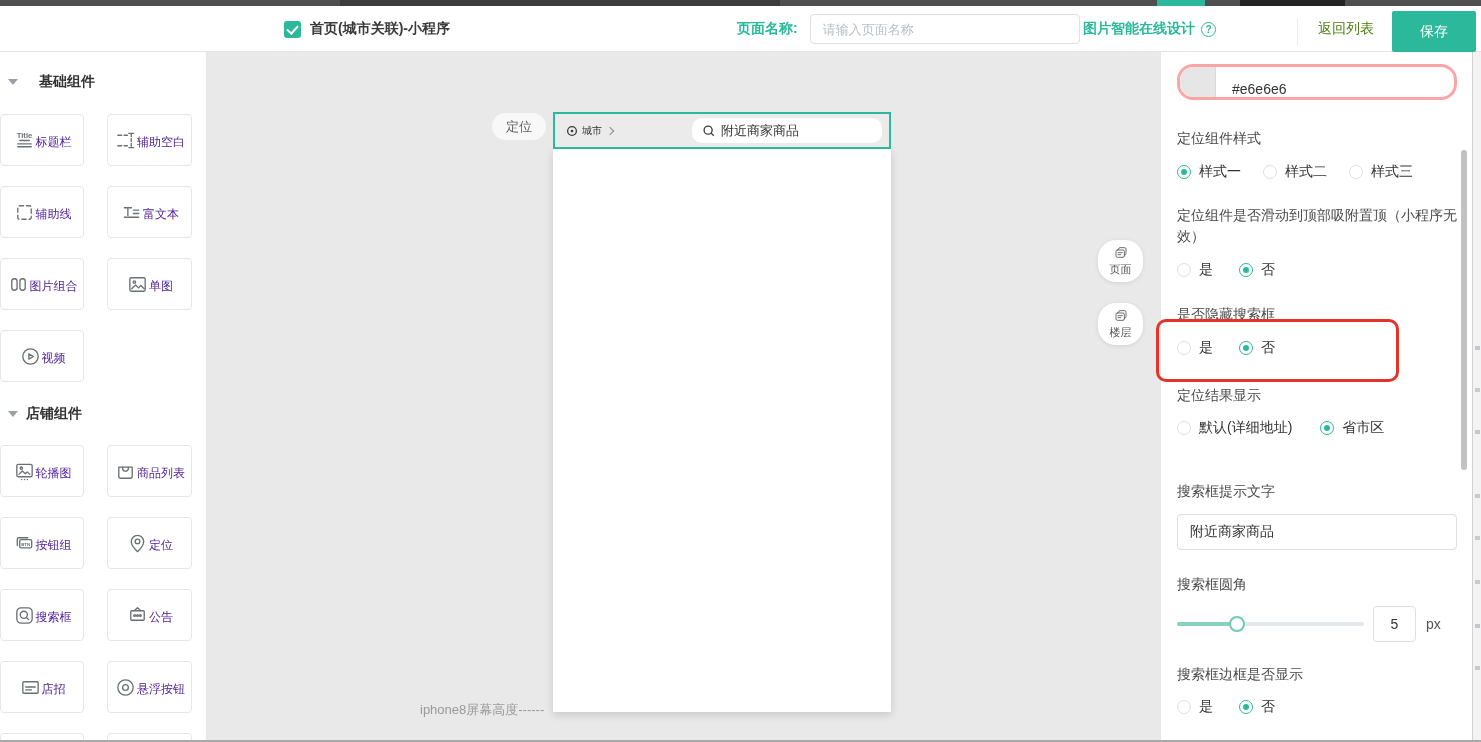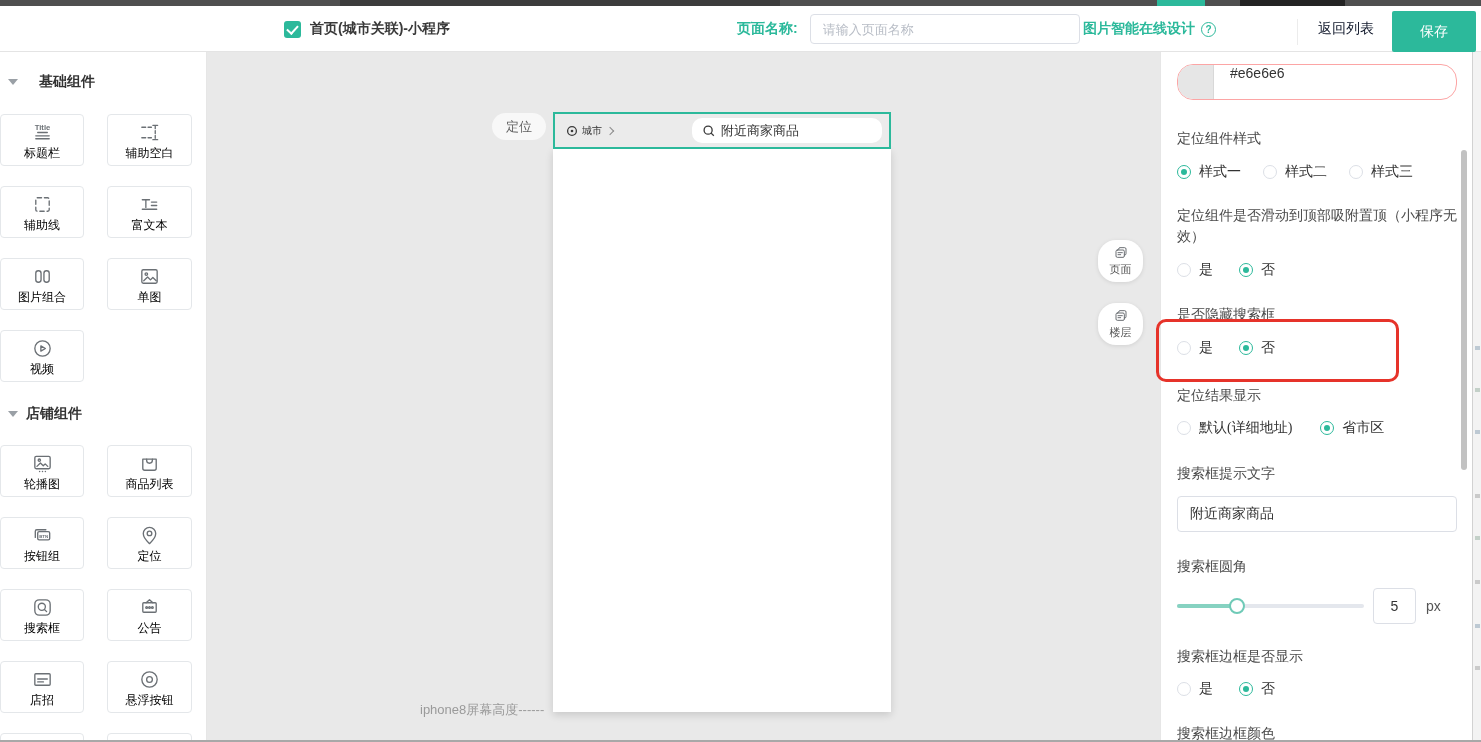--- a/index.html
+++ b/index.html
@@ -15,32 +15,32 @@
   .header{position:absolute;left:0;top:6px;width:1481px;height:46px;background:#fff;border-bottom:1px solid #e4e4e4;z-index:10;}
   .hdr-abs{position:absolute;display:flex;align-items:center;height:46px;top:0;}
   .checkbox{width:17px;height:17px;border-radius:3px;background:#2cb99b;position:relative;flex:0 0 auto;}
   .checkbox::after{content:"";position:absolute;left:5px;top:2px;width:5px;height:9px;border:solid #fff;border-width:0 2px 2px 0;transform:rotate(42deg);}
   .hdr-title{margin-left:9px;font-size:14px;font-weight:600;color:#3a3a3a;}
   .teal-label{color:#2cb99b;font-weight:700;font-size:14px;}
   .page-name-input{width:270px;height:30px;border:1px solid #dcdfe6;border-radius:4px;font-size:13px;padding:0 12px;color:#333;outline:none;background:#fff;}
   .page-name-input::placeholder{color:#b8bdc6;}
   .help-circle{display:inline-flex;align-items:center;justify-content:center;width:15px;height:15px;border:1.5px solid #2cb99b;border-radius:50%;color:#2cb99b;font-size:10px;font-weight:700;margin-left:6px;}
   .hdr-divider{position:absolute;left:1297px;top:13px;width:1px;height:26px;background:#ececec;}
-  .back-btn{position:absolute;left:1306px;top:0;height:46px;width:80px;display:flex;align-items:center;justify-content:center;font-size:14px;color:#0f172a;background:transparent;border:none;cursor:pointer;}
+  .back-btn{position:absolute;left:1306px;top:0;height:46px;width:80px;display:flex;align-items:center;justify-content:center;font-size:14px;color:#4d7c0f;background:transparent;border:none;cursor:pointer;}
   .save-btn{position:absolute;left:1392px;top:5px;width:84px;height:41px;background:#2cb99b;color:#fff;font-size:14px;border:none;border-radius:2px;cursor:pointer;}
 
   
   .sidebar{position:absolute;left:0;top:52px;width:207px;height:690px;background:#fff;border-right:1px solid #e6e6e6;overflow:hidden;z-index:5;}
   .section-hd{display:flex;align-items:center;margin-left:8px;height:16px;}
   .tri-down{width:0;height:0;border-left:5px solid transparent;border-right:5px solid transparent;border-top:6px solid #9aa0a6;margin-right:8px;}
   .section-title{font-size:14px;font-weight:700;color:#333;}
   .card-grid{display:grid;grid-template-columns:84px 85px;column-gap:23px;row-gap:20px;margin-left:0;}
-  .comp-card{height:52px;border:1px solid #e4e7ea;border-radius:4px;background:#fff;display:flex;flex-direction:column;align-items:center;justify-content:center;cursor:pointer;}
+  .comp-card{height:52px;border:1px solid #e4e7ea;border-radius:4px;background:#fff;display:flex;align-items:center;justify-content:center;cursor:pointer;}
   .comp-card svg{width:23px;height:23px;stroke:#6b7075;fill:none;stroke-width:1.4;stroke-linecap:round;stroke-linejoin:round;}
-  .comp-label{font-size:12px;color:#000000;margin-top:3px;line-height:12px;}
+  .comp-label{font-size:12px;color:#4c1d95;margin-top:3px;line-height:12px;}
   .mt22{margin-top:22px;gap:13px;} .mt24{margin-top:24px;} .mt23{margin-top:23px;}
 
   
   .tag-pill{position:absolute;left:492px;top:113px;width:54px;height:27px;background:#f8f8f8;border-radius:14px;display:flex;align-items:center;justify-content:center;font-size:13px;color:#5f5f5f;z-index:2;}
   .loc-comp{position:absolute;left:553px;top:112px;width:338px;height:37px;border:2px solid #2cb99b;background:#ebebeb;display:flex;align-items:center;padding:0 7px 0 10px;z-index:2;cursor:pointer;}
   .city-group{display:flex;align-items:center;}
   .city-group svg{width:14px;height:14px;stroke:#3a3a3a;fill:none;stroke-width:1.5;}
   .city-text{font-size:10px;color:#333;margin-left:3px;}
   .chev{width:6px;height:6px;border-top:1.5px solid #8a8a8a;border-right:1.5px solid #8a8a8a;transform:rotate(45deg);margin-left:5px;}
   .search-pill{margin-left:auto;width:190px;height:25px;background:#fff;border-radius:10px;display:flex;align-items:center;padding:0 10px;}
@@ -51,24 +51,24 @@
 
   
   .float-btn{position:absolute;left:1098px;width:45px;height:42px;background:#fff;border-radius:18px;box-shadow:0 1px 4px rgba(0,0,0,0.10);display:flex;flex-direction:column;align-items:center;justify-content:center;cursor:pointer;z-index:4;}
   .float-btn svg{width:16px;height:16px;stroke:#5f6368;fill:none;stroke-width:1.4;stroke-linecap:round;}
   .float-label{font-size:11px;color:#555;margin-top:1px;}
 
   
   .panel{position:absolute;left:1160px;top:52px;width:312px;height:690px;background:#fff;border-left:1px solid #e6e6e6;overflow:hidden;z-index:3;}
   .panel-inner{padding:12px 16px 0 16px;}
   .field-label{font-size:14px;color:#4a4a4a;line-height:21px;}
-  .color-field{width:280px;height:36px;border:1px solid #fca5a5;border-radius:16px;display:flex;align-items:flex-start;overflow:hidden;background:#fff;cursor:pointer;}
+  .color-field{width:280px;height:36px;border:3px solid #fca5a5;border-radius:16px;display:flex;align-items:flex-end;overflow:hidden;background:#fff;cursor:pointer;}
   .swatch{width:36px;height:36px;flex:0 0 auto;border-right:1px solid rgba(0,0,0,0.06);}
   .color-value{font-size:14px;color:#333;padding-left:16px;}
-  .radio-row{display:flex;align-items:center;font-family:Liberation Serif, serif;}
+  .radio-row{display:flex;align-items:center;}
   .radio-opt{display:flex;align-items:center;cursor:pointer;}
   .radio{width:14px;height:14px;border-radius:50%;border:1px solid #dcdfe6;background:#fff;position:relative;flex:0 0 auto;}
   .radio.checked{border-color:#2cb99b;}
   .radio.checked::after{content:"";position:absolute;left:3px;top:3px;width:6px;height:6px;border-radius:50%;background:#2cb99b;}
   .radio-label{font-size:14px;color:#333;margin-left:8px;}
   .text-input{width:280px;height:36px;border:1px solid #dcdfe6;border-radius:4px;font-size:14px;color:#333;padding:0 12px;outline:none;background:#fff;}
   .slider-row{display:flex;align-items:center;width:280px;}
   .slider-track{position:relative;width:187px;height:16px;flex:0 0 auto;}
   .track-bg{position:absolute;left:0;top:6px;width:100%;height:4px;border-radius:2px;background:#e4e7ed;}
   .track-fill{position:absolute;left:0;top:6px;width:60px;height:4px;border-radius:2px;background:#86d2c1;}
@@ -348,21 +348,21 @@
         <span class="radio-opt">
             <span class="radio"></span>
             <span class="radio-label">默认(详细地址)</span>
           </span>
         <span class="radio-opt">
             <span class="radio checked"></span>
             <span class="radio-label">省市区</span>
           </span>
       </div>
 
-      <div class="field-label" style="margin-top:26px;">搜索框提示文字</div>
+      <div class="field-label" style="margin-top:44px;">搜索框提示文字</div>
       <input class="text-input" style="margin-top: 12px;" value="附近商家商品">
 
       <div class="field-label" style="margin-top:24px;">搜索框圆角</div>
       <div class="slider-row" style="margin-top:11px;">
         <div class="slider-track">
           <div class="track-bg"></div>
           <div class="track-fill"></div>
           <div class="slider-handle"></div>
         </div>
         <input class="num-input" value="5" style="">

